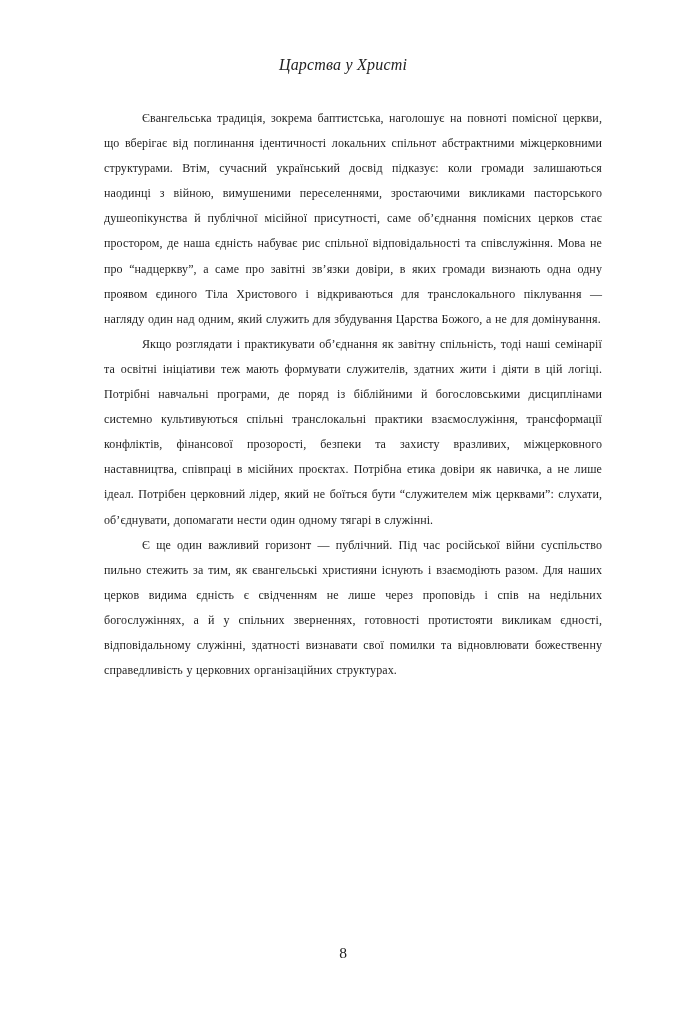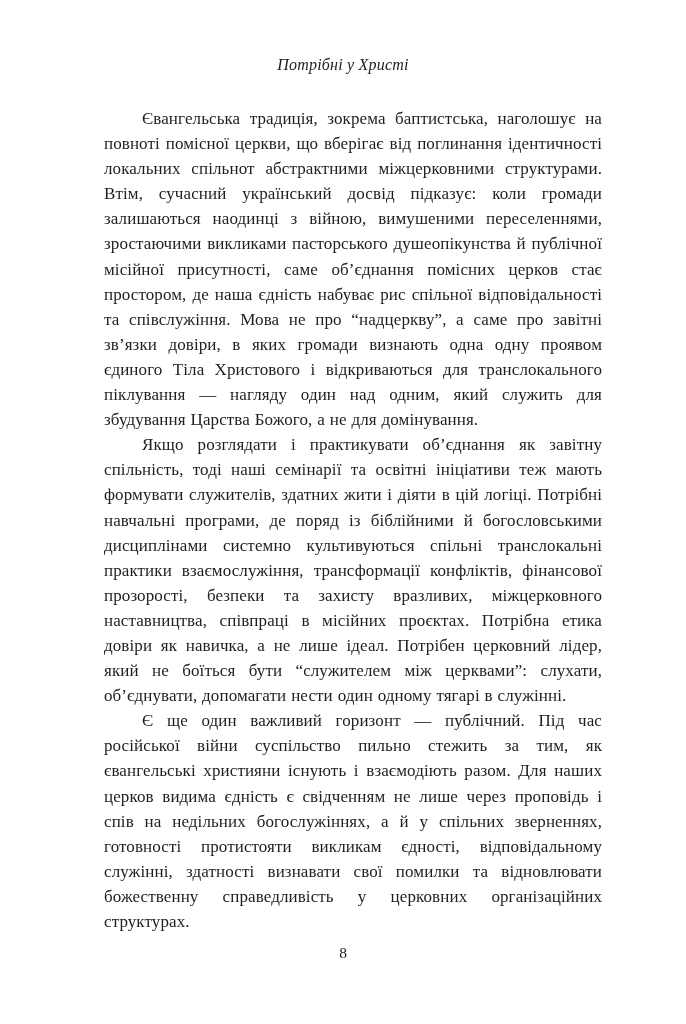--- a/index.html
+++ b/index.html
@@ -26,21 +26,21 @@
     font-size: 16px;
     letter-spacing: 0.2px;
     color: #222222;
   }
   .text-block {
     position: absolute;
     top: 106px;
     left: 104px;
     width: 498px;
     text-align: justify;
-    font-size: 17px;
+    font-size: 12px;
     line-height: 25.1px;
     letter-spacing: 0.1px;
     color: #1e1e1e;
     -webkit-hyphens: auto;
     hyphens: auto;
   }
   .para {
     margin: 0;
     padding: 0;
     text-indent: 38px;
@@ -53,21 +53,21 @@
     width: 100%;
     text-align: center;
     font-size: 15.5px;
     color: #222222;
   }
 </style>
 </head>
 <body>
 
 <div class="page">
-  <div class="running-header">Потрібні у Христі</div>
+  <div class="running-header">Царства у Христі</div>
 
   <div class="text-block">
     <p class="para" lang="uk">Євангельська традиція, зокрема баптистська, наголошує на повноті помісної церкви, що вберігає від поглинання ідентичності локальних спільнот абстрактними міжцерковними структурами. Втім, сучасний український досвід підказує: коли громади залишаються наодинці з війною, вимушеними переселеннями, зростаючими викликами пасторського душеопікунства й публічної місійної присутності, саме об’єднання помісних церков стає простором, де наша єдність набуває рис спільної відповідальності та співслужіння. Мова не про “надцеркву”, а саме про завітні зв’язки довіри, в яких громади визнають одна одну проявом єдиного Тіла Христового і відкриваються для транслокального піклування — нагляду один над одним, який служить для збудування Царства Божого, а не для домінування.</p>
     <p class="para" lang="uk">Якщо розглядати і практикувати об’єднання як завітну спільність, тоді наші семінарії та освітні ініціативи теж мають формувати служителів, здатних жити і діяти в цій логіці. Потрібні навчальні програми, де поряд із біблійними й богословськими дисциплінами системно культивуються спільні транслокальні практики взаємослужіння, трансформації конфліктів, фінансової прозорості, безпеки та захисту вразливих, міжцерковного наставництва, співпраці в місійних проєктах. Потрібна етика довіри як навичка, а не лише ідеал. Потрібен церковний лідер, який не боїться бути “служителем між церквами”: слухати, об’єднувати, допомагати нести один одному тягарі в служінні.</p>
     <p class="para" lang="uk">Є ще один важливий горизонт — публічний. Під час російської війни суспільство пильно стежить за тим, як євангельські християни існують і взаємодіють разом. Для наших церков видима єдність є свідченням не лише через проповідь і спів на недільних богослужіннях, а й у спільних зверненнях, готовності протистояти викликам єдності, відповідальному служінні, здатності визнавати свої помилки та відновлювати божественну справедливість у церковних організаційних структурах.</p>
   </div>
 
   <div class="page-number">8</div>
 </div>
 

